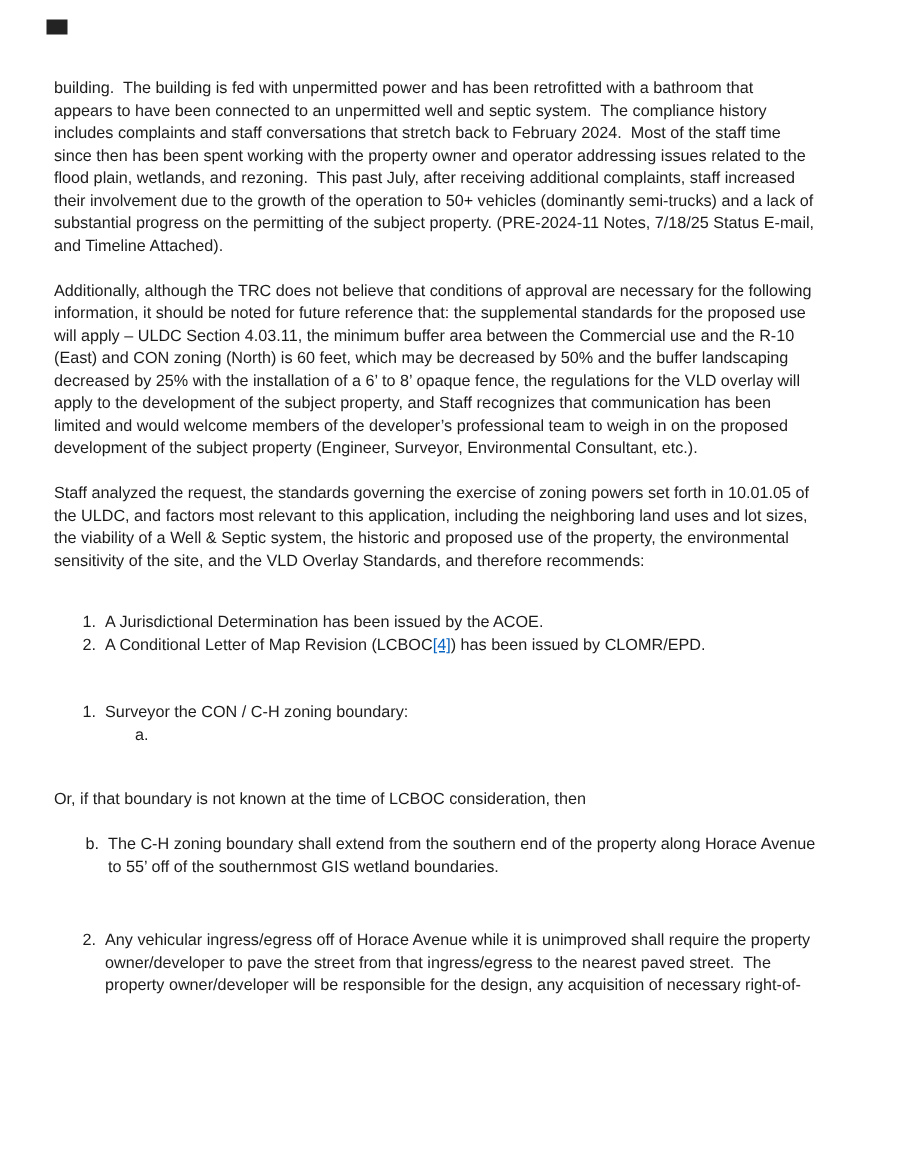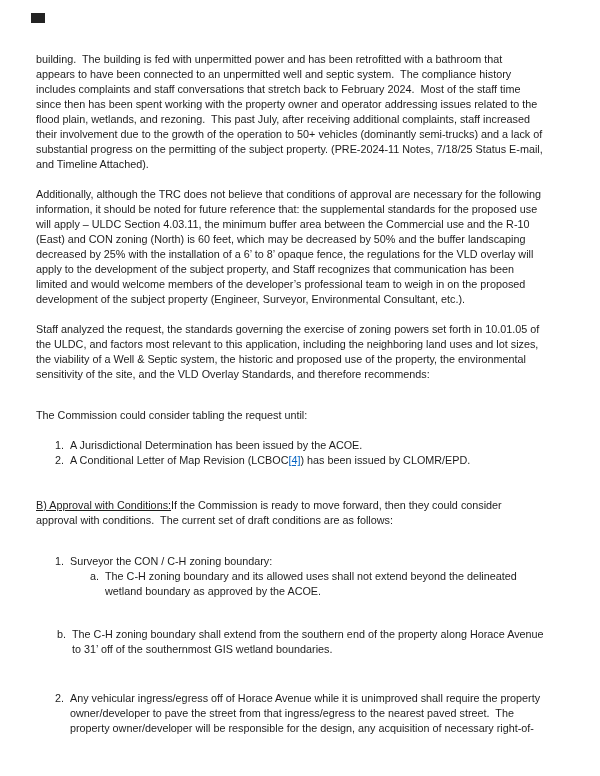--- a/index.html
+++ b/index.html
@@ -54,50 +54,48 @@
 
   <div class="corner-mark"></div>
 
   <p class="para mb-sm">building.  The building is fed with unpermitted power and has been retrofitted with a bathroom that appears to have been connected to an unpermitted well and septic system.  The compliance history includes complaints and staff conversations that stretch back to February 2024.  Most of the staff time since then has been spent working with the property owner and operator addressing issues related to the flood plain, wetlands, and rezoning.  This past July, after receiving additional complaints, staff increased their involvement due to the growth of the operation to 50+ vehicles (dominantly semi-trucks) and a lack of substantial progress on the permitting of the subject property. (PRE-2024-11 Notes, 7/18/25 Status E-mail, and Timeline Attached).</p>
 
   <p class="para mb-sm">Additionally, although the TRC does not believe that conditions of approval are necessary for the following information, it should be noted for future reference that: the supplemental standards for the proposed use will apply – ULDC Section 4.03.11, the minimum buffer area between the Commercial use and the R-10 (East) and CON zoning (North) is 60 feet, which may be decreased by 50% and the buffer landscaping decreased by 25% with the installation of a 6’ to 8’ opaque fence, the regulations for the VLD overlay will apply to the development of the subject property, and Staff recognizes that communication has been limited and would welcome members of the developer’s professional team to weigh in on the proposed development of the subject property (Engineer, Surveyor, Environmental Consultant, etc.).</p>
 
   <p class="para mb-md">Staff analyzed the request, the standards governing the exercise of zoning powers set forth in 10.01.05 of the ULDC, and factors most relevant to this application, including the neighboring land uses and lot sizes, the viability of a Well &amp; Septic system, the historic and proposed use of the property, the environmental sensitivity of the site, and the VLD Overlay Standards, and therefore recommends:</p>
 
   <div>
-    <p class="para mb-sm">The Commission could consider tabling the request until:</p>
 
     <div class="li indent-1">
       <span class="num">1.</span>
       <span class="li-text">A Jurisdictional Determination has been issued by the ACOE.</span>
     </div>
 
     <div class="li indent-1 mb-lg">
       <span class="num">2.</span>
       <span class="li-text"><span>A Conditional Letter of Map Revision (LCBOC</span><a href="#" class="doclink">[4]</a><span>) has been issued by CLOMR/EPD.</span></span>
     </div>
   </div>
 
   <div>
-    <p class="para mb-md"><span class="underline">B) Approval with Conditions:</span><span>If the Commission is ready to move forward, then they could consider approval with conditions.  The current set of draft conditions are as follows:</span></p>
 
     <div class="li indent-1">
       <span class="num">1.</span>
       <span class="li-text">Surveyor the CON / C-H zoning boundary:</span>
     </div>
 
     <div class="li indent-2 mb-28">
       <span class="num">a.</span>
-      <span class="li-text">The C-H zoning boundary and its allowed uses shall not extend beyond the delineated wetland boundary as approved by the ACOE.</span>
     </div>
 
+    <p class="para mb-sm">Or, if that boundary is not known at the time of LCBOC consideration, then</p>
 
     <div class="li indent-b mb-34">
       <span class="num">b.</span>
-      <span class="li-text">The C-H zoning boundary shall extend from the southern end of the property along Horace Avenue to 31’ off of the southernmost GIS wetland boundaries.</span>
+      <span class="li-text">The C-H zoning boundary shall extend from the southern end of the property along Horace Avenue to 55’ off of the southernmost GIS wetland boundaries.</span>
     </div>
 
     <div class="li indent-1">
       <span class="num">2.</span>
       <span class="li-text">Any vehicular ingress/egress off of Horace Avenue while it is unimproved shall require the property owner/developer to pave the street from that ingress/egress to the nearest paved street.  The property owner/developer will be responsible for the design, any acquisition of necessary right-of-</span>
     </div>
   </div>
 
 </div>
 

